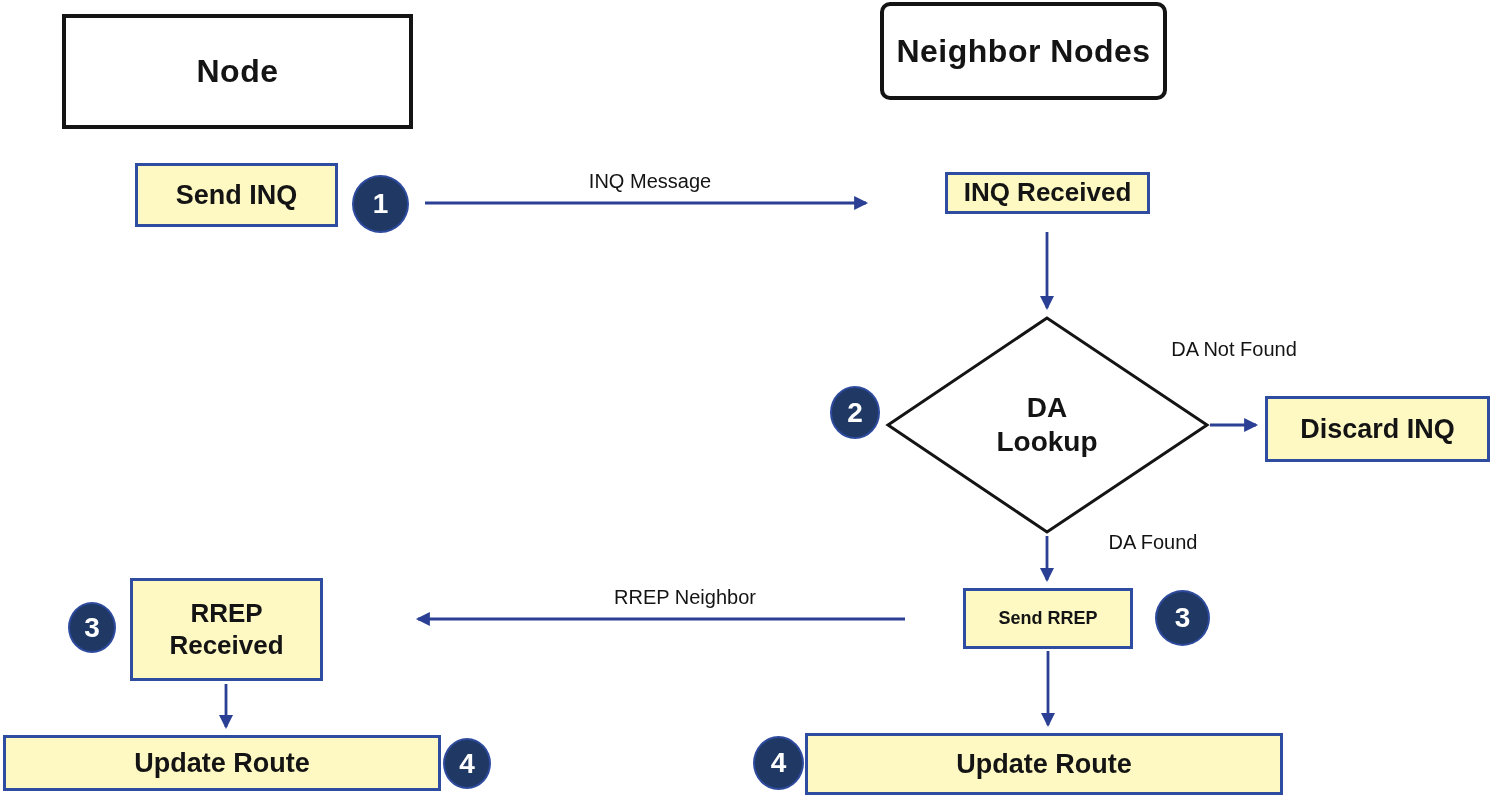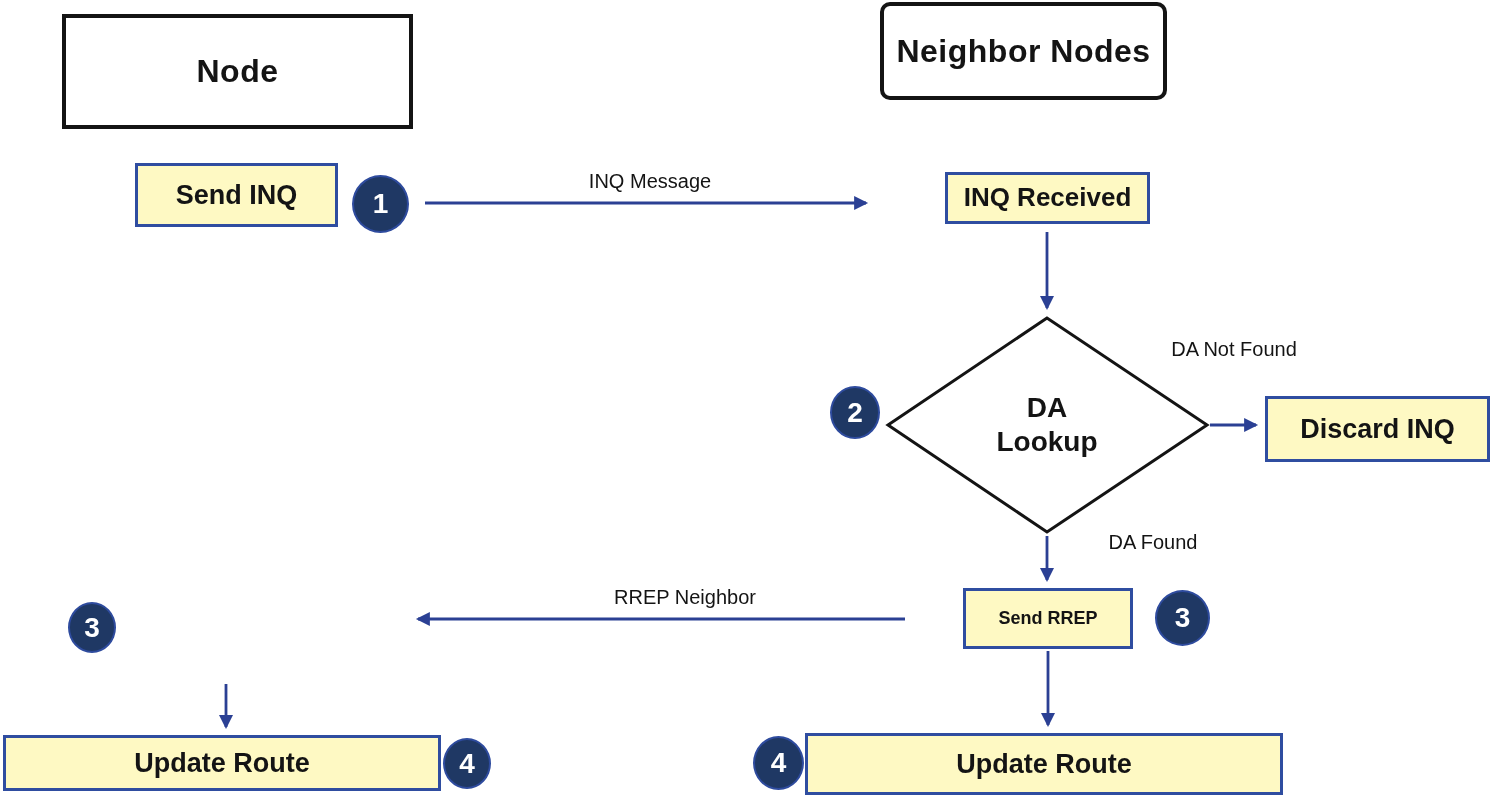--- a/index.html
+++ b/index.html
@@ -68,21 +68,21 @@
   .diamond-label {
     font-size: 28px;
     font-weight: bold;
     line-height: 1.2;
     z-index: 2;
   }
   
   #lane-node        { left: 62px;  top: 2px;   width: 351px; height: 115px; margin-top: 12px; }
   #lane-neighbor    { left: 880px; top: 2px;   width: 287px; height: 98px; border-radius: 10px; }
   #box-send-inq     { left: 135px; top: 163px; width: 203px; height: 64px;  }
-  #box-inq-received { left: 945px; top: 172px; width: 205px; height: 52px;  font-size: 26px; }
+  #box-inq-received { left: 945px; top: 172px; width: 205px; height: 42px;  font-size: 26px; }
   #box-discard-inq  { left: 1265px;top: 396px; width: 225px; height: 66px;  }
   #box-send-rrep    { left: 963px; top: 588px; width: 170px; height: 61px;  font-size: 18px; }
   #box-rrep-received{ left: 130px; top: 578px; width: 193px; height: 103px; font-size: 26px; }
   #box-rrep-received .wrap { width: 135px; }
   #box-update-left  { left: 3px;   top: 735px; width: 438px; height: 56px;  }
   #box-update-right { left: 805px; top: 733px; width: 478px; height: 62px;  }
   #label-da-lookup  { left: 977px; top: 385px; width: 140px; height: 80px;  }
   #circle-1  { left: 352px;  top: 175px; width: 57px; height: 58px; }
   #circle-2  { left: 830px;  top: 386px; width: 50px; height: 53px; }
   #circle-3l { left: 68px;   top: 602px; width: 48px; height: 51px; }
@@ -128,20 +128,23 @@
   <div id="lane-neighbor" class="lane-box">Neighbor Nodes</div>
 
   <div id="box-send-inq" class="flow-box">Send INQ</div>
 
   <div id="box-inq-received" class="flow-box">INQ Received</div>
 
   <div id="box-discard-inq" class="flow-box">Discard INQ</div>
 
   <div id="box-send-rrep" class="flow-box">Send RREP</div>
 
+  <div id="box-rrep-received" class="flow-box">
+    <span class="wrap">RREP Received</span>
+  </div>
 
   <div id="box-update-left" class="flow-box">Update Route</div>
 
   <div id="box-update-right" class="flow-box">Update Route</div>
 
   <div id="label-da-lookup" class="diamond-label">DA Lookup</div>
 
   <div id="label-inq-message" class="edge-label">INQ Message</div>
 
   <div id="label-rrep-message" class="edge-label">RREP Neighbor</div>

